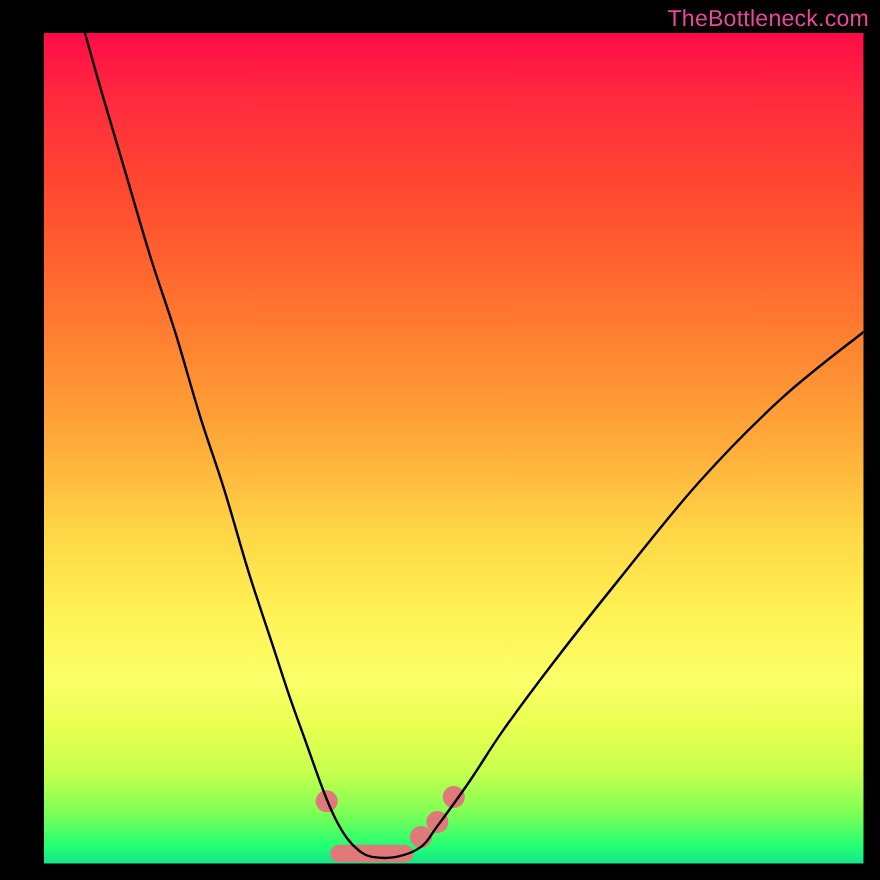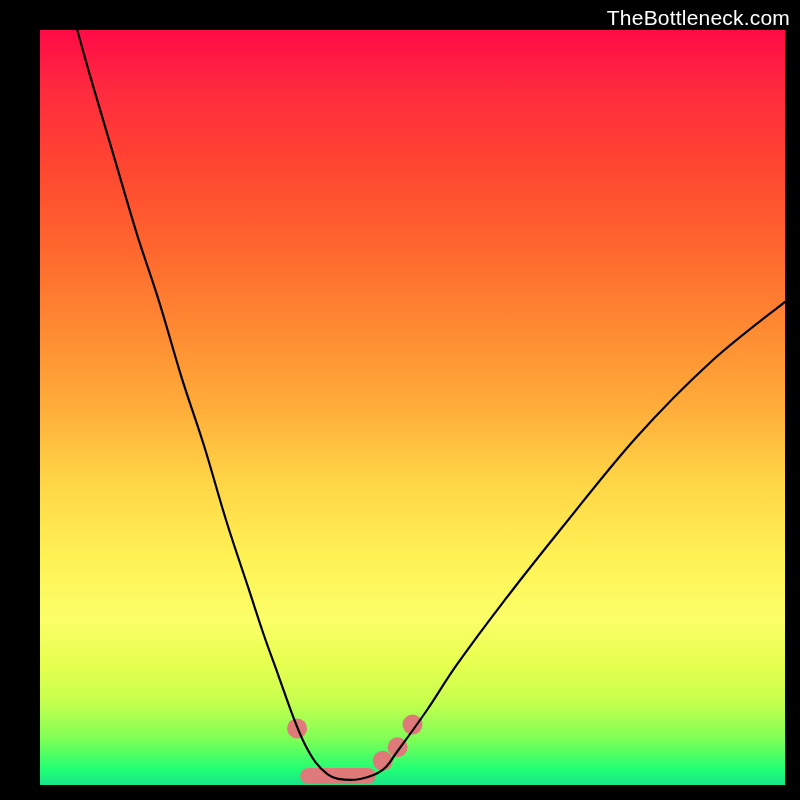--- a/index.html
+++ b/index.html
@@ -35,21 +35,21 @@
       #c6ff4e 89%,
       #7dff56 94%,
       #20ff74 98%,
       #19e38a 100%
     );
   }
   .watermark {
     position: absolute;
     top: 6px;
     right: 10px;
-    color: #ffffff;
+    color: #ec4899;
     font-size: 21px;
     font-weight: 500;
     letter-spacing: 0.2px;
   }
   svg.curve {
     position: absolute;
     left: 0;
     top: 0;
     width: 100%;
     height: 100%;

